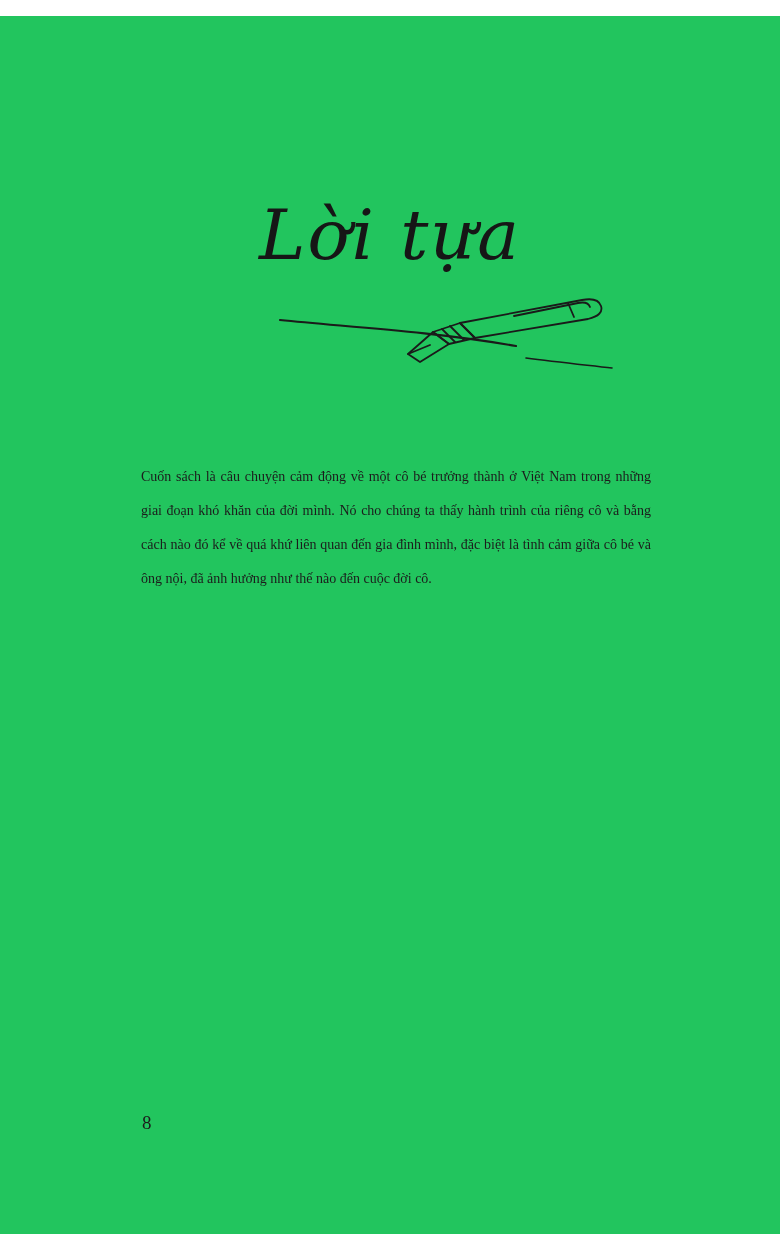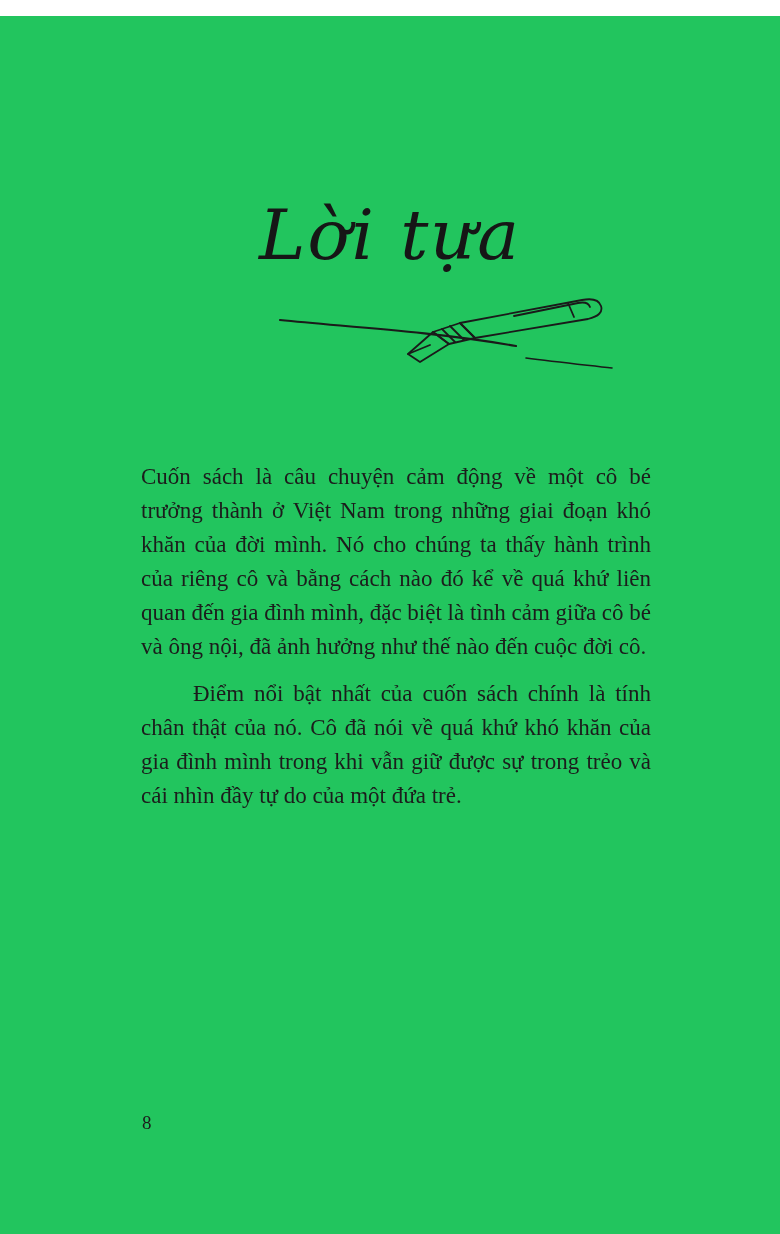--- a/index.html
+++ b/index.html
@@ -42,21 +42,21 @@
     left: 278px;
     width: 340px;
     height: 84px;
   }
 
   .content {
     position: absolute;
     top: 444px;
     left: 141px;
     width: 510px;
-    font-size: 23px;
+    font-size: 14px;
     line-height: 34px;
     text-align: justify;
     color: #1c1c1c;
   }
 
   .content p {
     margin: 0 0 13px 0;
   }
 
   .content p.indent {
@@ -97,18 +97,17 @@
 
         <path d="M236 22 L300 9 Q310 7 312 13"></path>
 
         <line x1="290" y1="9" x2="296" y2="23"></line>
       </g>
     </svg>
   </div>
 
   <div class="content">
     <p>Cuốn sách là câu chuyện cảm động về một cô bé trưởng thành ở Việt Nam trong những giai đoạn khó khăn của đời mình. Nó cho chúng ta thấy hành trình của riêng cô và bằng cách nào đó kể về quá khứ liên quan đến gia đình mình, đặc biệt là tình cảm giữa cô bé và ông nội, đã ảnh hưởng như thế nào đến cuộc đời cô.</p>
-    <p class="indent">Điểm nổi bật nhất của cuốn sách chính là tính chân thật của nó. Cô đã nói về quá khứ khó khăn của gia đình mình trong khi vẫn giữ được sự trong trẻo và cái nhìn đầy tự do của một đứa trẻ.</p>
   </div>
 
   <div class="page-number">8</div>
 
 </div>
 
 </body></html>

